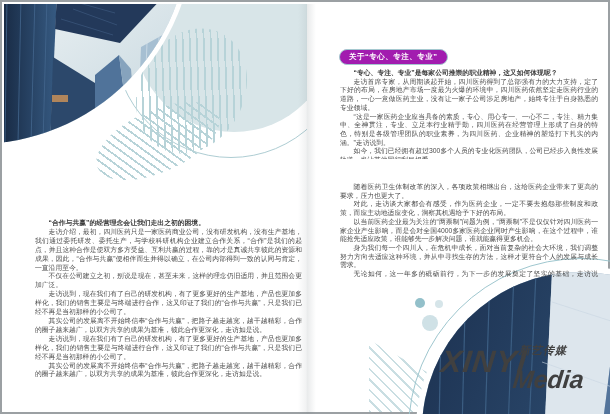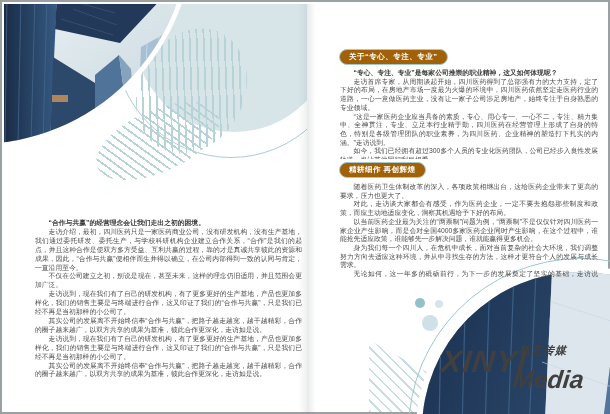--- a/index.html
+++ b/index.html
@@ -65,21 +65,21 @@
     position:absolute;left:72px;top:31px;font-size:25px;font-weight:800;font-style:italic;
     transform:skewX(-6deg);white-space:nowrap;
   }
   .wm-cn{
     position:absolute;left:78px;top:9px;font-size:11px;font-weight:bold;font-style:italic;
     letter-spacing:1px;white-space:nowrap;
   }
   
   .badge{
     position:absolute;display:inline-block;z-index:5;
-    background:#a16207;border:1px solid #a5c8cf;color:#ffffff;
+    background:#a21caf;border:1px solid #a5c8cf;color:#ffffff;
     font-size:7.5px;font-weight:bold;letter-spacing:.5px;
     padding:2px 9px;border-radius:9px;white-space:nowrap;
   }
   .badge-l1{left:46px;top:196px;}
   .badge-r1{left:32px;top:45px;}
   .badge-r2{left:32px;top:158px;}
   .text-block{
     position:absolute;z-index:5;color:#4c4c4c;font-size:6.8px;line-height:8.9px;
     text-align:justify;overflow:hidden;
   }
@@ -203,21 +203,20 @@
 
     <div class="badge badge-r1">关于“专心、专注、专业”</div>
 
     <div class="text-block tb-r1">
       <p class="lead">“专心、专注、专业”是每家公司推崇的职业精神，这又如何体现呢？</p>
       <p>走访首席专家，从周期谈起开始，四川医药得到了总部强有力的大力支持，定了下好的布局，在房地产市场一度最为火爆的环境中，四川医药依然坚定走医药行业的道路，一心一意做医药主业，没有让一家子公司涉足房地产，始终专注于自身熟悉的专业领域。</p>
       <p>“这是一家医药企业应当具备的素质，专心、用心专一、一心不二，专注、精力集中、全神贯注，专业、立足本行业精于勤，四川医药在经营管理上形成了自身的特色，特别是各级管理团队的职业素养，为四川医药、企业精神的塑造打下扎实的内涵。”走访说到。</p>
       <p>如今，我们已经拥有超过300多个人员的专业化医药团队，公司已经步入良性发展轨道，也让其他同行刮目相看。</p>
     </div>
 
-    <div class="badge badge-r2">精耕细作 再创辉煌</div>
 
     <div class="text-block tb-r2">
       <p>随着医药卫生体制改革的深入，各项政策相继出台，这给医药企业带来了更高的要求，压力也更大了。</p>
       <p>对此，走访谈大家都会有感受，作为医药企业，一定不要去抱怨那些制度和政策，而应主动地适应变化，洞察其机遇给予下好的布局。</p>
       <p>以当前医药企业最为关注的“两票制”问题为例，“两票制”不是仅仅针对四川医药一家企业产生影响，而是会对全国4000多家医药企业同时产生影响，在这个过程中，谁能抢先适应政策，谁能够先一步解决问题，谁就能赢得更多机会。</p>
       <p>身为我们每一个四川人，在危机中成长，面对当前复杂的社会大环境，我们调整努力方向去适应这种环境，并从中寻找生存的方法，这样才更符合个人的发展与成长需求。</p>
       <p>无论如何，这一年多的砥砺前行，为下一步的发展奠定了坚实的基础，走访说到。</p>
     </div>
   </div>
 

